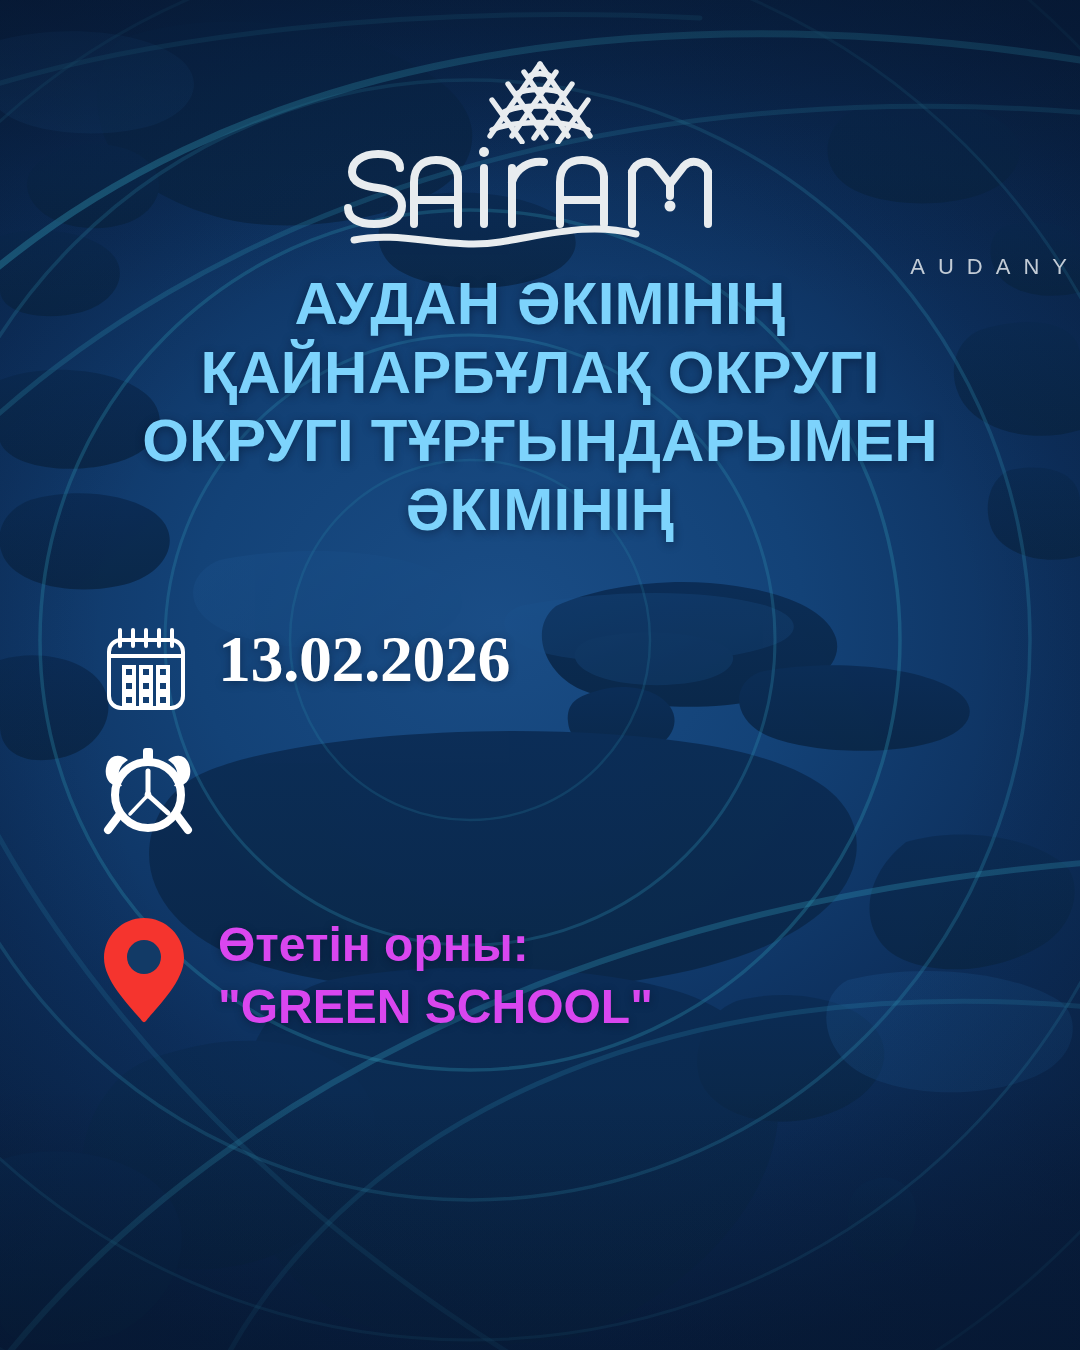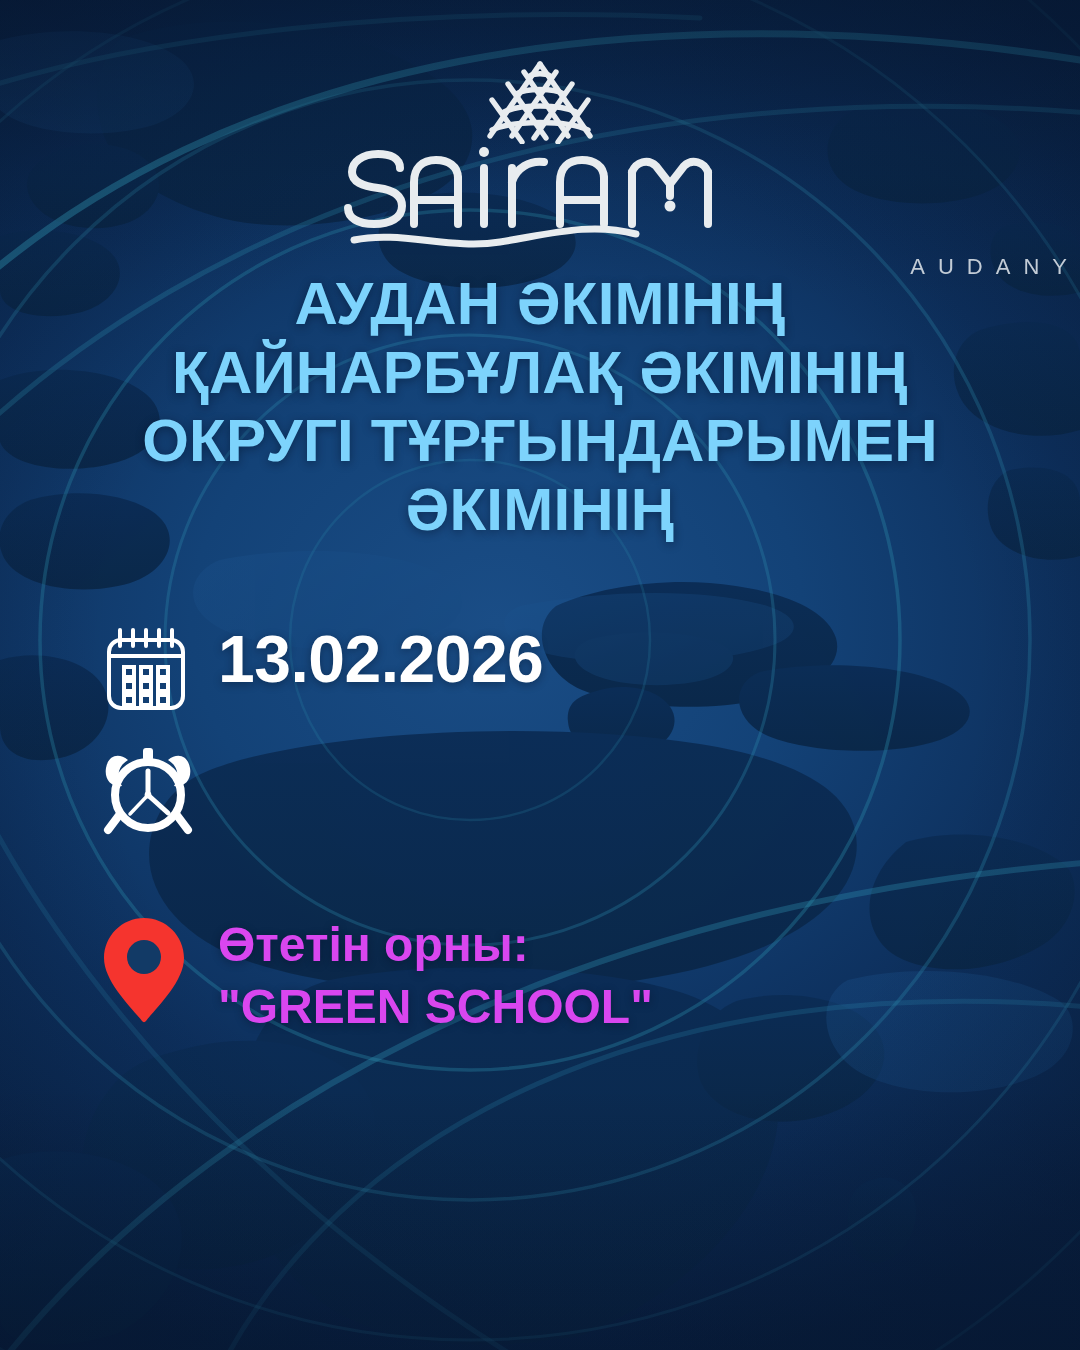--- a/index.html
+++ b/index.html
@@ -127,20 +127,21 @@
   .icon-cell.pin { padding-top: 0; }
 
   .value {
     color: #ffffff;
     font-weight: 700;
     font-size: 66px;
     line-height: 1;
     letter-spacing: -0.5px;
     padding-top: 8px;
     text-shadow: 0 2px 9px rgba(2,14,34,0.40);
+    font-family: Liberation Serif, serif;
   }
   .value-date { margin-left: 18px; }
   .value-time { margin-left: 110px; }
 
   
   .loc-text {
     margin-left: 18px;
     color: #d946ef;
     font-weight: 700;
     font-size: 48px;
@@ -315,21 +316,21 @@
         <circle cx="330" cy="68" r="5.5" fill="#e8ecef"></circle>
 
         <path d="M14,102 C60,92 110,112 160,104 C210,96 250,84 296,96" fill="none" stroke="#e8ecef" stroke-width="7" stroke-linecap="round"></path>
       </svg>
 
       <span class="logo-sub">AUDANY</span>
     </div>
 
     <div class="title">
       <div>АУДАН ӘКІМІНІҢ</div>
-      <div>ҚАЙНАРБҰЛАҚ ӘКІМІНІҢ</div>
+      <div>ҚАЙНАРБҰЛАҚ ОКРУГІ</div>
       <div>ОКРУГІ ТҰРҒЫНДАРЫМЕН</div>
       <div>ӘКІМІНІҢ</div>
     </div>
 
     <div class="info">
 
       <div class="row row-date">
         <div class="icon-cell">
           <svg width="92" height="92" viewBox="0 0 92 92" aria-hidden="true">
             <g fill="none" stroke="#ffffff" stroke-width="4" stroke-linecap="round">

